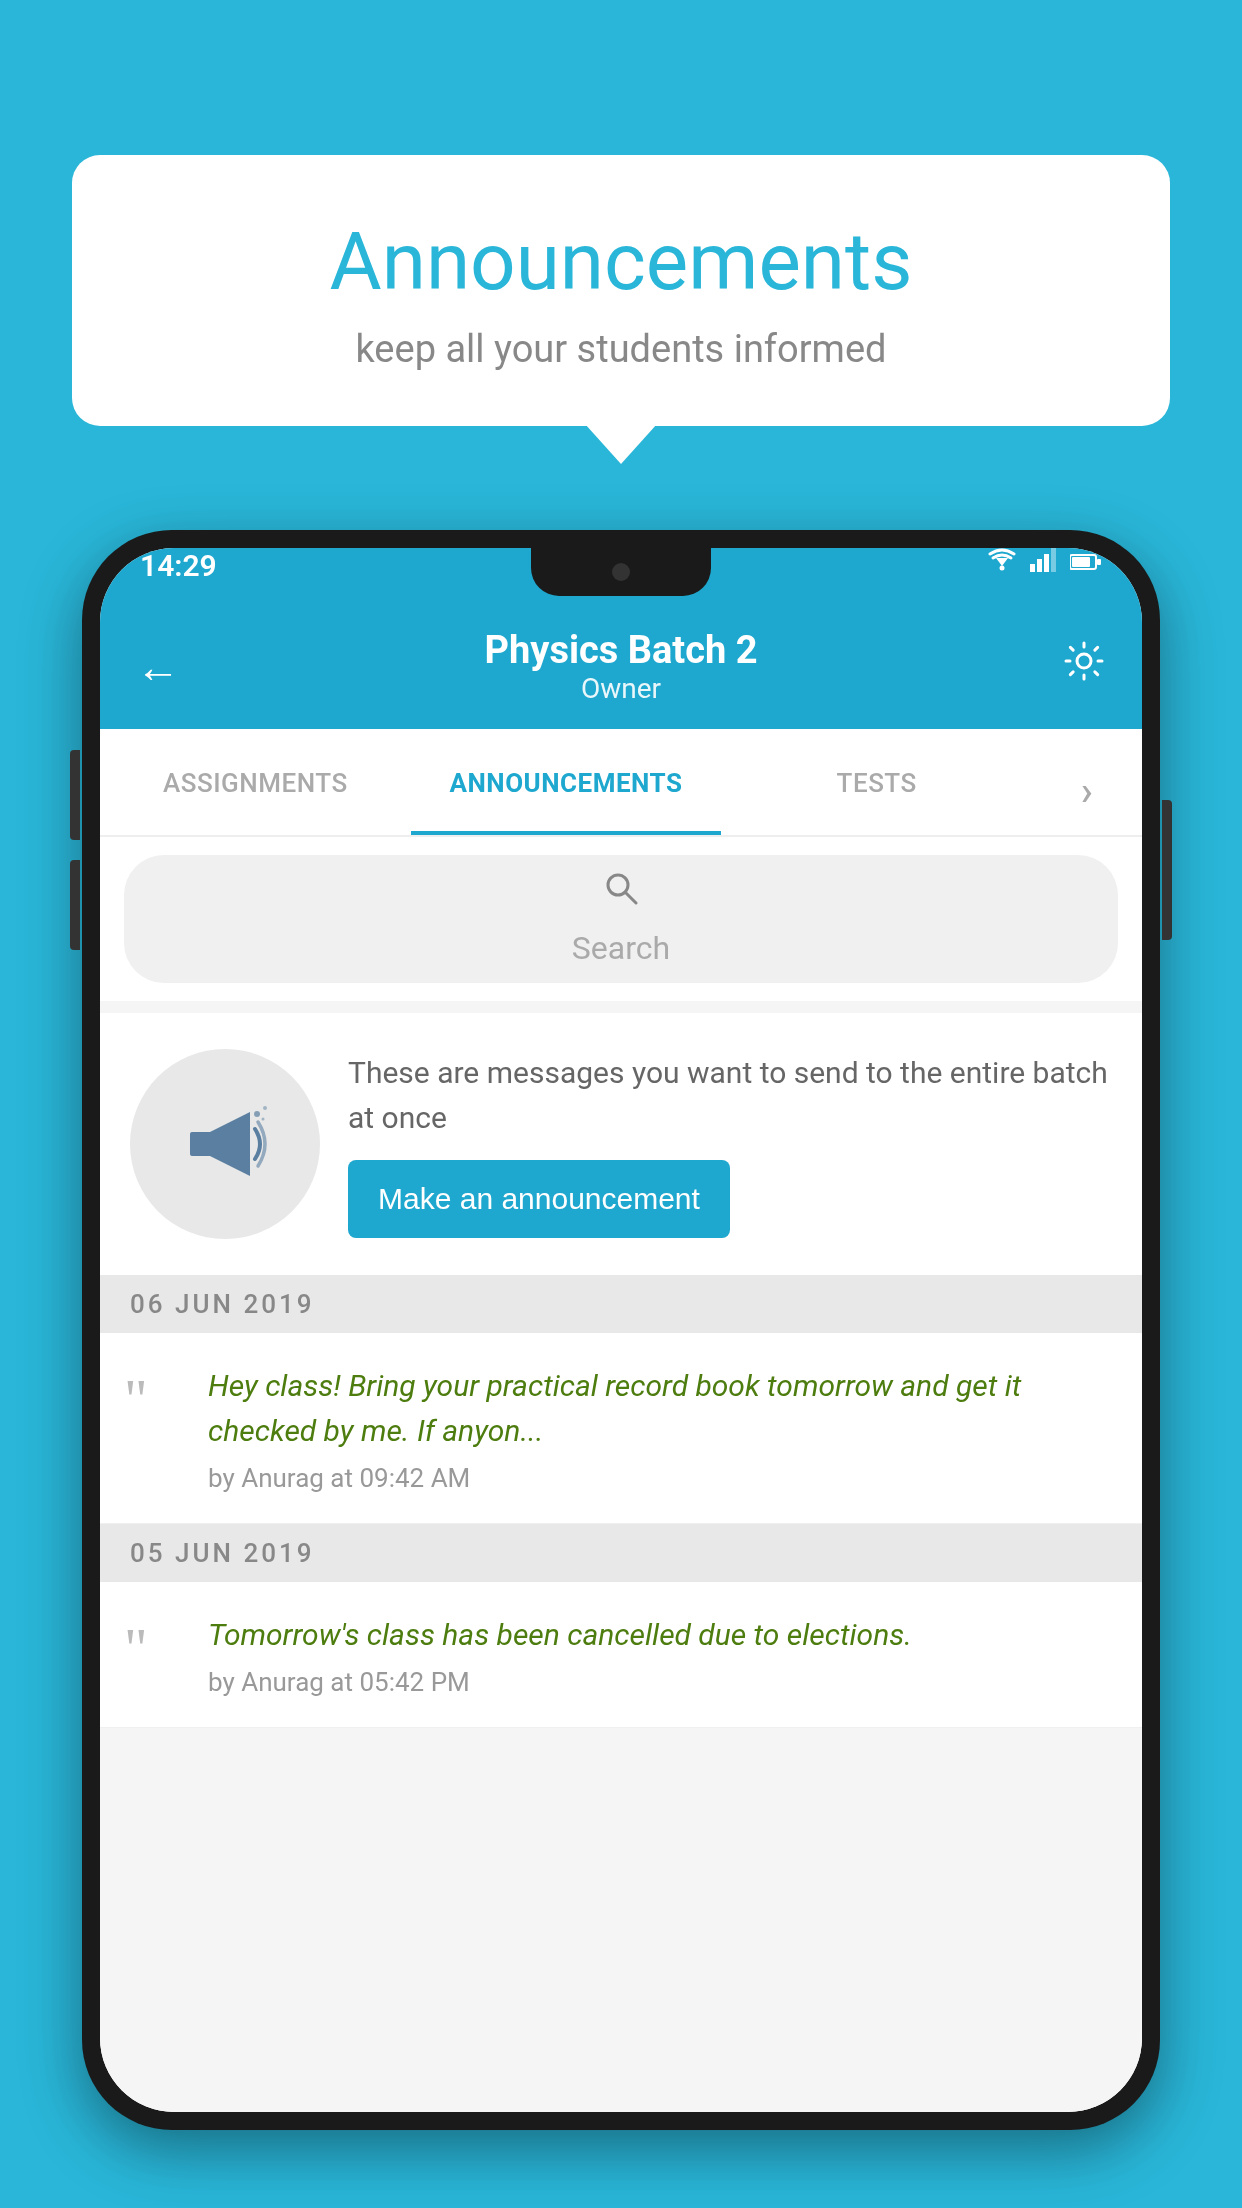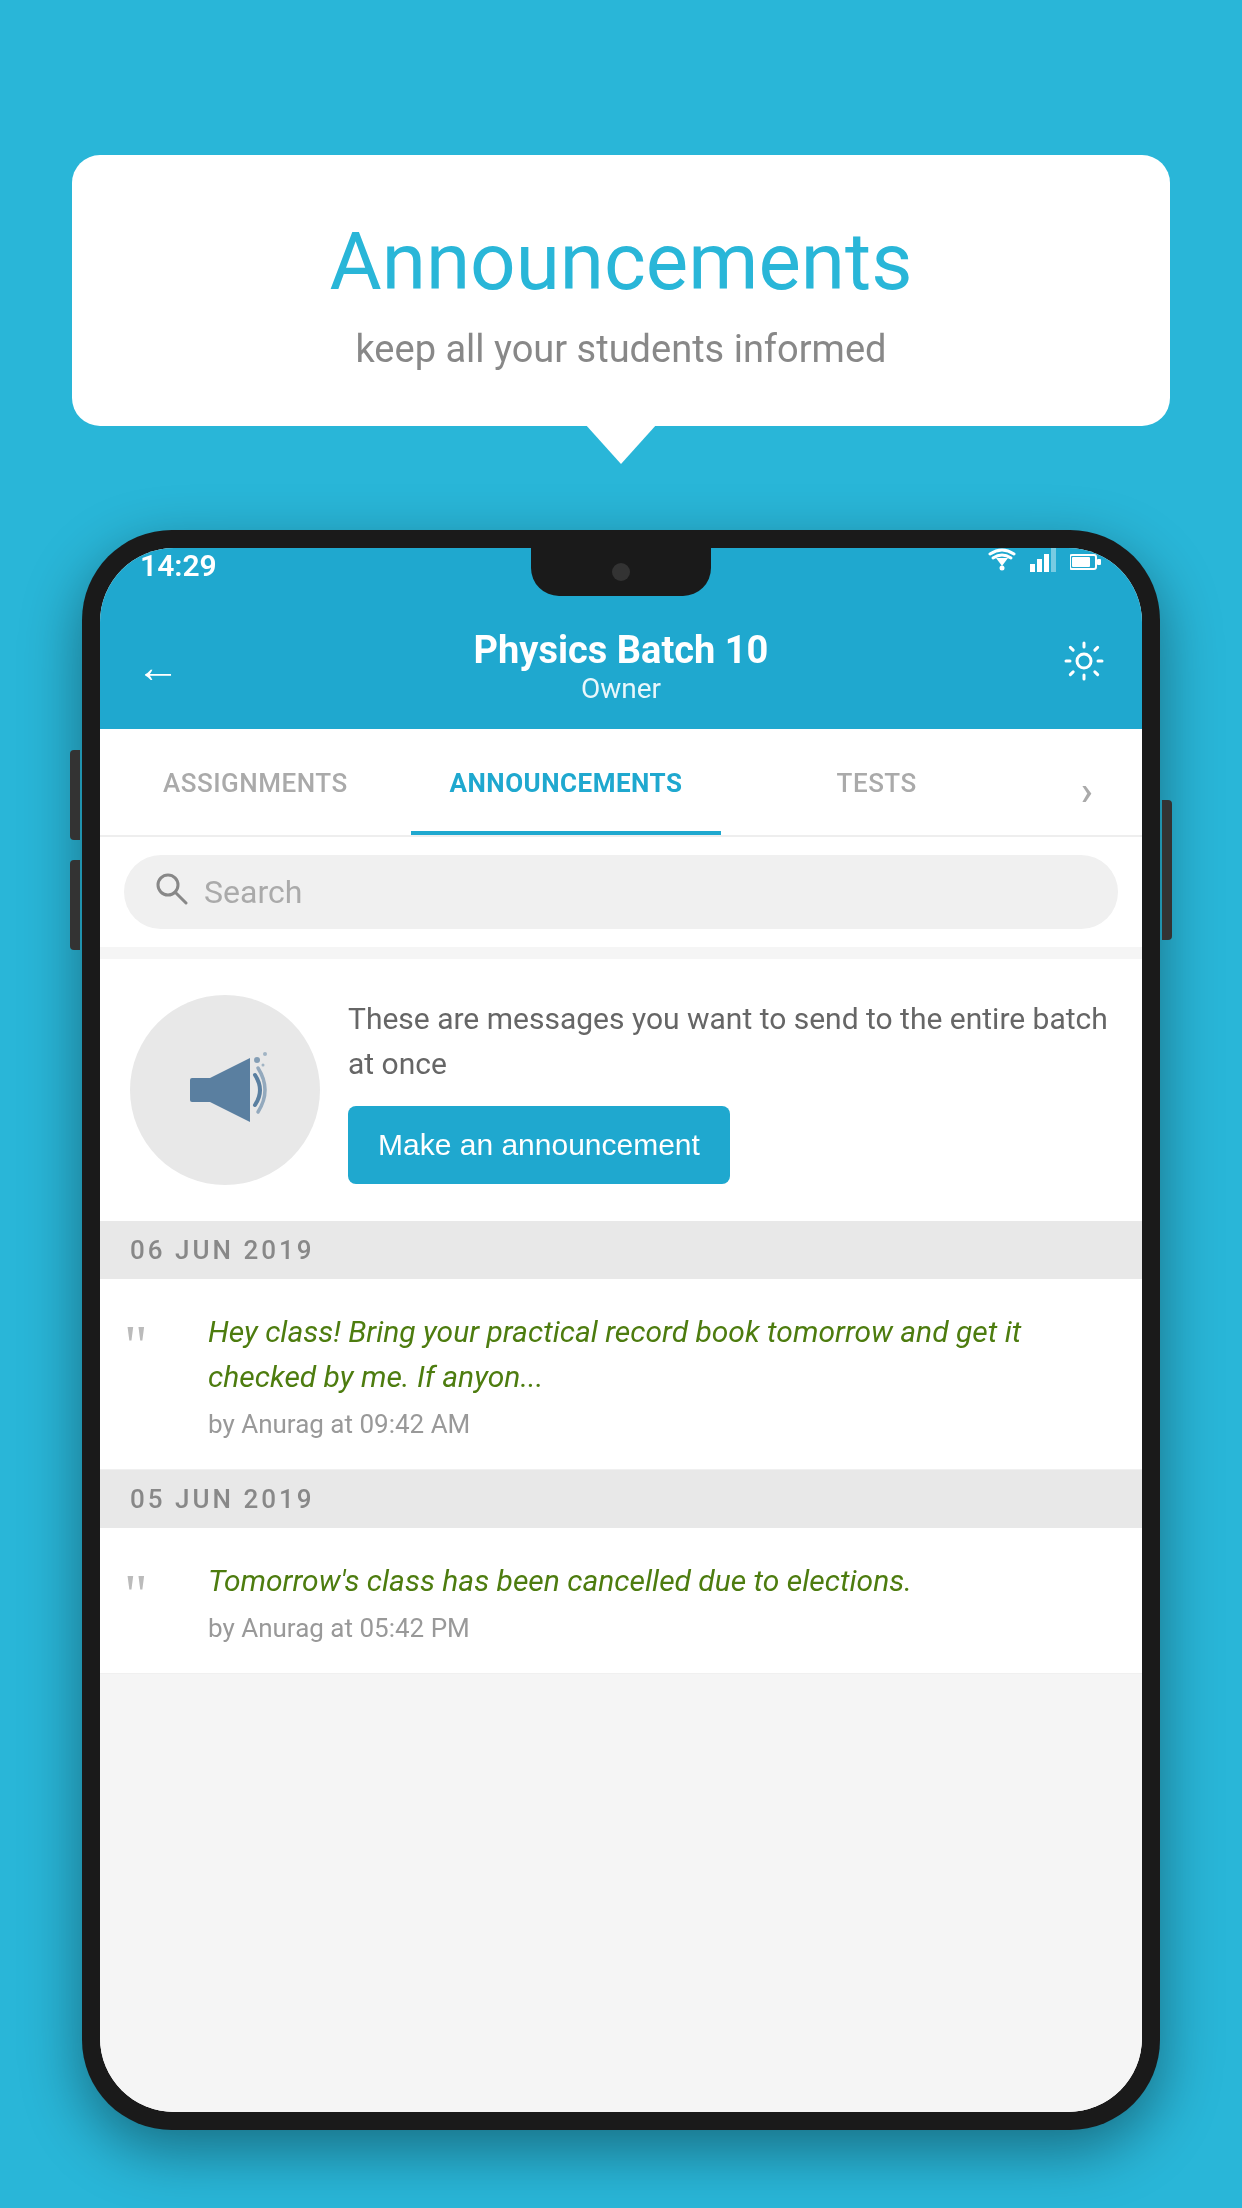--- a/index.html
+++ b/index.html
@@ -253,20 +253,21 @@
       padding: 18px 24px;
     }
 
     .search-bar {
       background: #f0f0f0;
       border-radius: 40px;
       display: flex;
       align-items: center;
       padding: 16px 30px;
       gap: 16px;
+      flex-direction: column;
     }
 
     .search-icon-svg {
       color: #888;
       font-size: 34px;
     }
 
     .search-placeholder {
       color: #aaa;
       font-size: 32px;
@@ -417,21 +418,21 @@
               <rect x="2" y="5" width="18" height="10" rx="1" fill="white"></rect>
               <rect x="27" y="7" width="4" height="6" rx="1" fill="white"></rect>
             </svg>
           </span>
         </div>
       </div>
 
       <div class="app-header">
         <span class="back-arrow">←</span>
         <div class="header-title-group">
-          <div class="header-title">Physics Batch 10</div>
+          <div class="header-title">Physics Batch 2</div>
           <div class="header-subtitle">Owner</div>
         </div>
         <span class="gear-icon">
           <svg width="44" height="44" viewBox="0 0 44 44" fill="none">
             <circle cx="22" cy="22" r="7" stroke="white" stroke-width="3"></circle>
             <path d="M22 4v4M22 36v4M4 22h4M36 22h4M8.34 8.34l2.83 2.83M32.83 32.83l2.83 2.83M8.34 35.66l2.83-2.83M32.83 11.17l2.83-2.83" stroke="white" stroke-width="3" stroke-linecap="round"></path>
           </svg>
         </span>
       </div>
 

